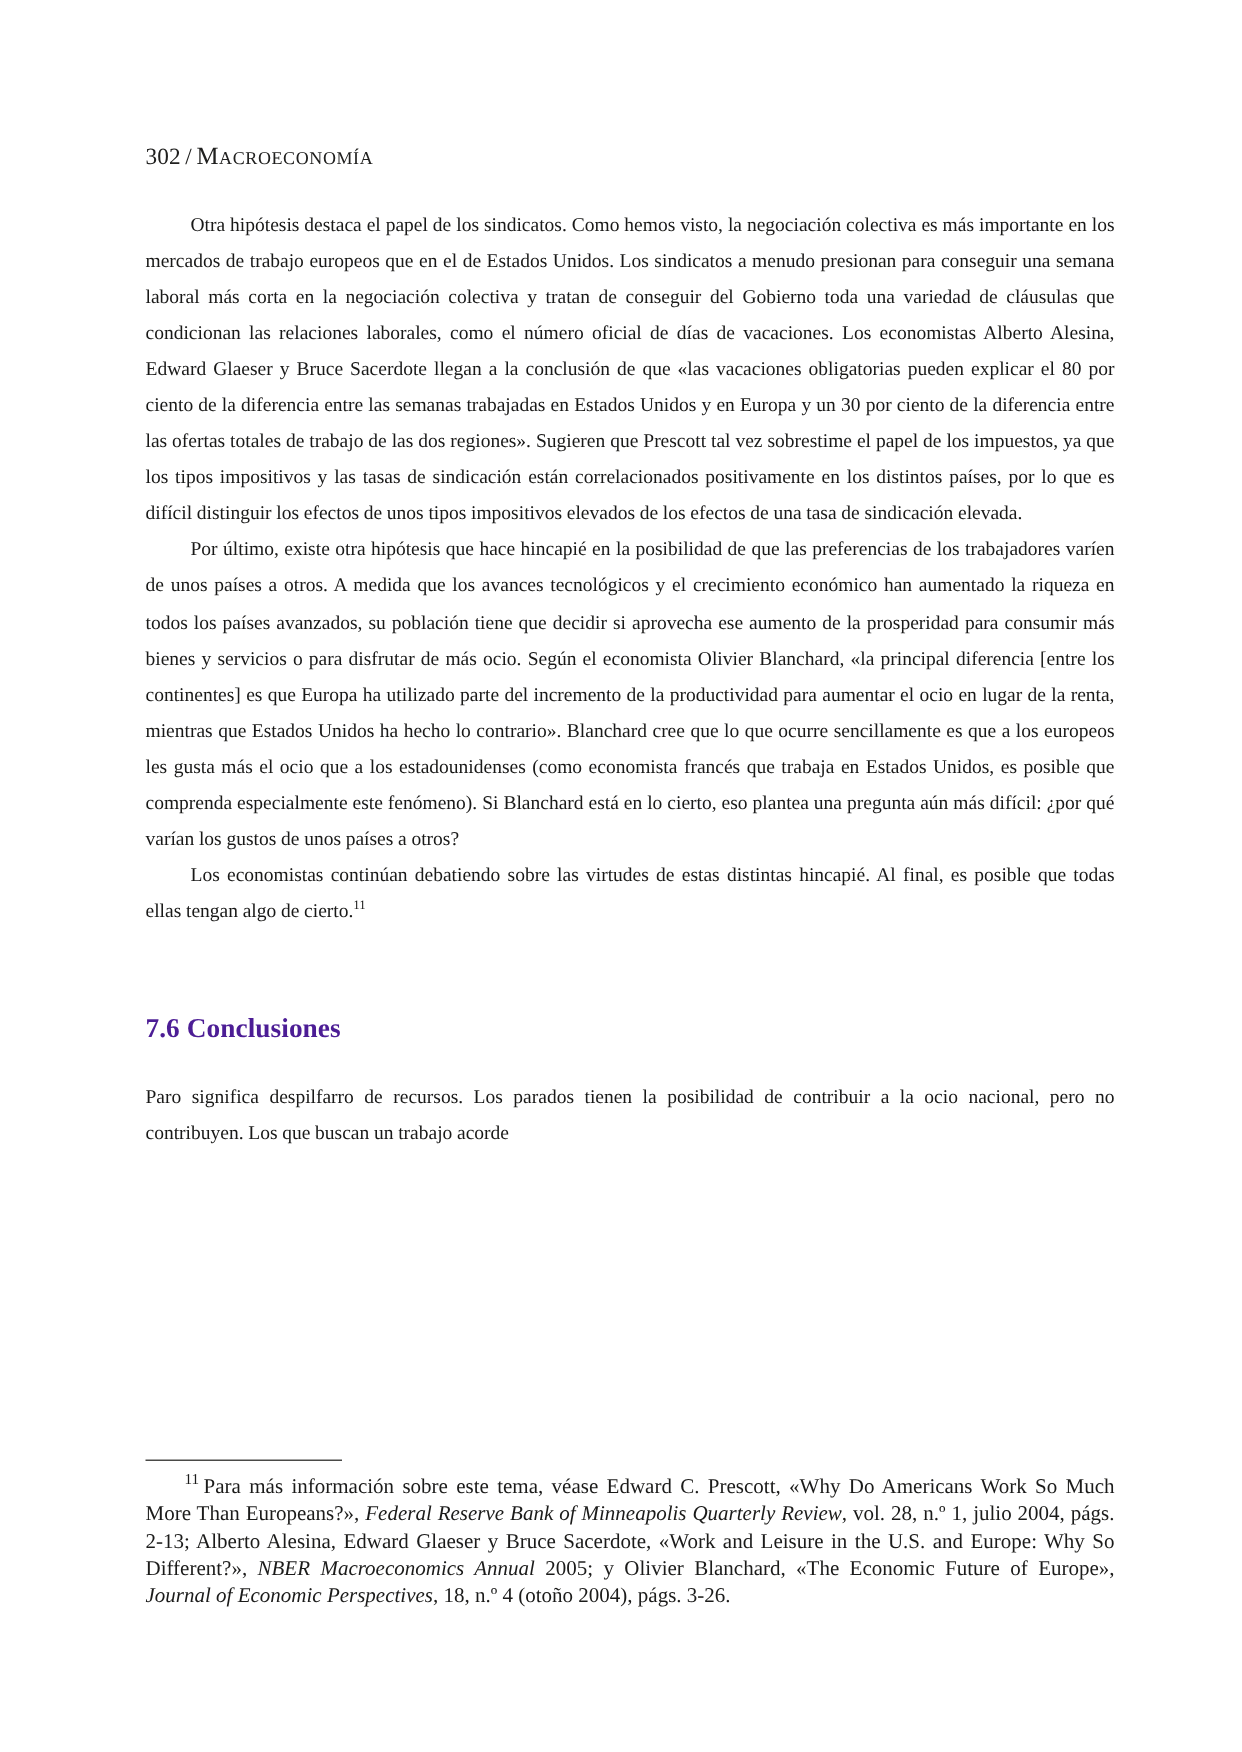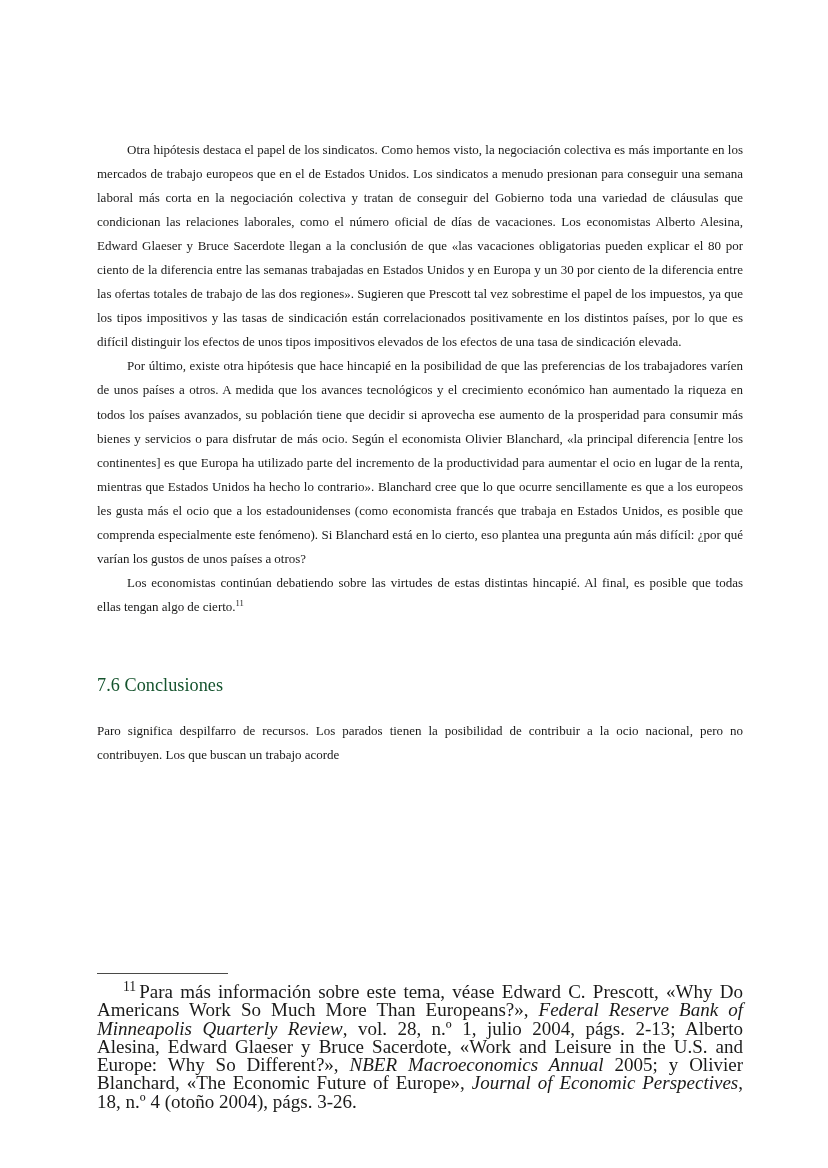--- a/index.html
+++ b/index.html
@@ -71,22 +71,22 @@
     font-size: 0.66em;
     vertical-align: super;
     line-height: 0;
   }
 
   
   h2.section-heading {
     margin: 0;
     font-size: 18.2px;
     line-height: 24px;
-    font-weight: normal;
-    color: #14532d;
+    font-weight: bold;
+    color: #4c1d95;
     text-align: left;
     letter-spacing: 0.05px;
   }
   .heading-block { padding-top: 54px; padding-bottom: 0; }
   .after-heading { padding-top: 22px; }
 
   
   .footnote-block {
     position: absolute;
     left: 97px;
@@ -94,39 +94,42 @@
     width: 646px;
   }
   .footnote-rule {
     width: 131px;
     height: 0;
     border-top: 1.1px solid #4a4a48;
     margin: 0 0 9px 0;
   }
   p.footnote {
     margin: 0;
-    font-size: 19px;
+    font-size: 14px;
     line-height: 18.3px;
     text-align: justify;
     color: #1b1b1a;
     text-indent: 26px;
   }
   p.footnote sup.fn-num {
     font-size: 0.72em;
     vertical-align: super;
     line-height: 0;
     padding-right: 3px;
   }
   .ital { font-style: italic; }
 </style>
 </head>
 <body>
 
 <div class="page">
 
+  <div class="running-head">
+    <span class="folio">302</span><span class="sep">/</span><span class="book-title">Macroeconomía</span>
+  </div>
 
   <div class="text-column">
 
     <p class="body-par indent">Otra hipótesis destaca el papel de los sindicatos. Como hemos visto, la negociación colectiva es más importante en los mercados de trabajo europeos que en el de Estados Unidos. Los sindicatos a menudo presionan para conseguir una semana laboral más corta en la negociación colectiva y tratan de conseguir del Gobierno toda una variedad de cláusulas  que condicionan las relaciones laborales, como el número oficial de días de vacaciones. Los economistas Alberto Alesina, Edward Glaeser y Bruce Sacerdote llegan a la conclusión de que «las vacaciones obligatorias pueden explicar el 80 por ciento de la diferencia entre las semanas trabajadas en Estados Unidos y en Europa y un 30 por ciento de la diferencia entre las ofertas totales de trabajo de las dos regiones». Sugieren que Prescott tal vez sobrestime el papel de los impuestos, ya que los tipos impositivos y las tasas de sindicación están correlacionados positivamente en los distintos países, por lo que es difícil distinguir los efectos de unos tipos impositivos elevados de los efectos de una tasa de sindicación elevada.</p>
 
     <p class="body-par indent">Por último, existe otra hipótesis que hace hincapié en la posibilidad de que las preferencias de los trabajadores varíen de unos países a otros. A medida que los avances tecnológicos y el crecimiento económico han aumentado la riqueza en todos los países avanzados, su población tiene que decidir si aprovecha ese aumento de la prosperidad para consumir más bienes y servicios o para disfrutar de más ocio. Según el economista Olivier Blanchard, «la principal diferencia [entre los continentes] es que Europa ha utilizado parte del incremento de la productividad para aumentar el ocio en lugar de la renta, mientras que Estados Unidos ha hecho lo contrario». Blanchard cree que lo que ocurre sencillamente es que a los europeos les gusta más el ocio que a los estadounidenses (como economista francés que trabaja en Estados Unidos, es posible que comprenda especialmente este fenómeno). Si Blanchard está en lo cierto, eso plantea una pregunta aún más difícil: ¿por qué varían los gustos de unos países a otros?</p>
 
     <p class="body-par indent"><span>Los economistas continúan debatiendo sobre las virtudes de estas distintas hincapié. Al final, es posible que todas ellas tengan algo de cierto.</span><sup class="fn-ref">11</sup></p>
 
     <div class="heading-block">

